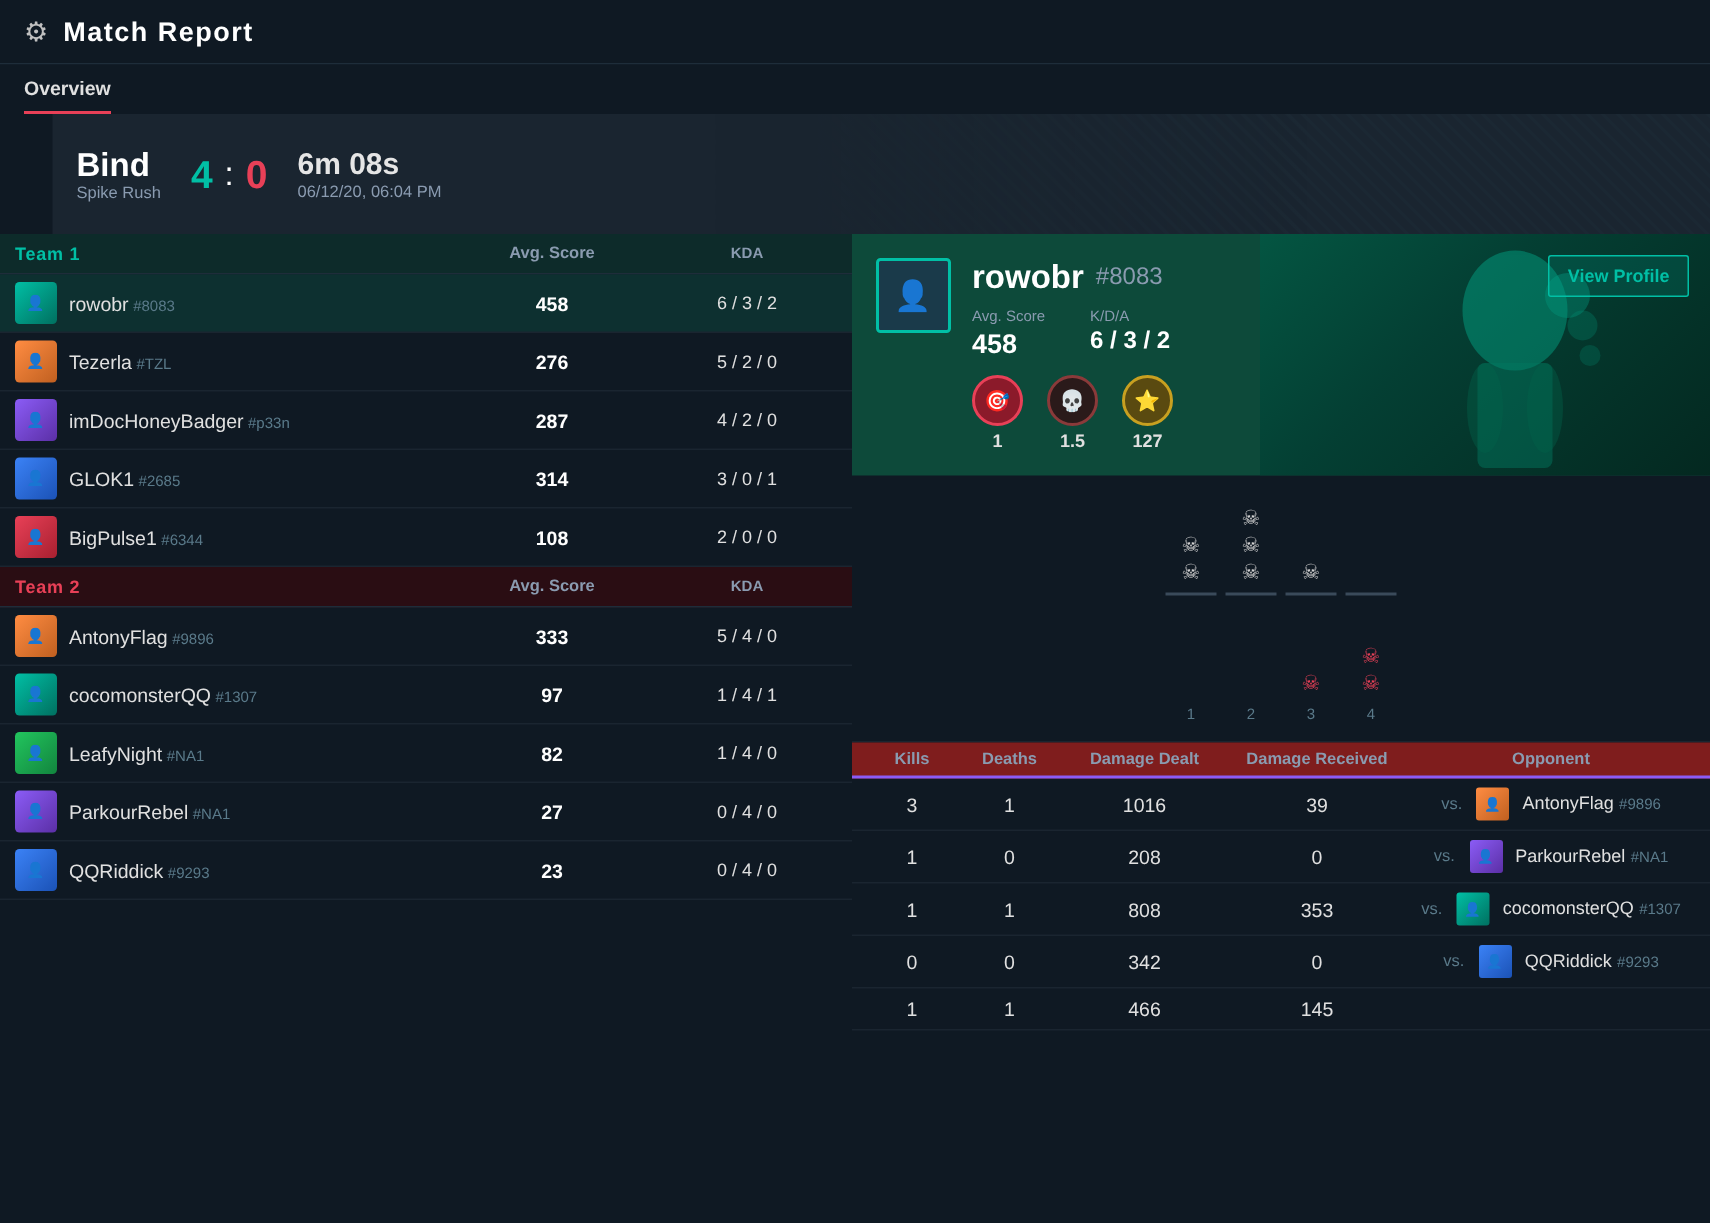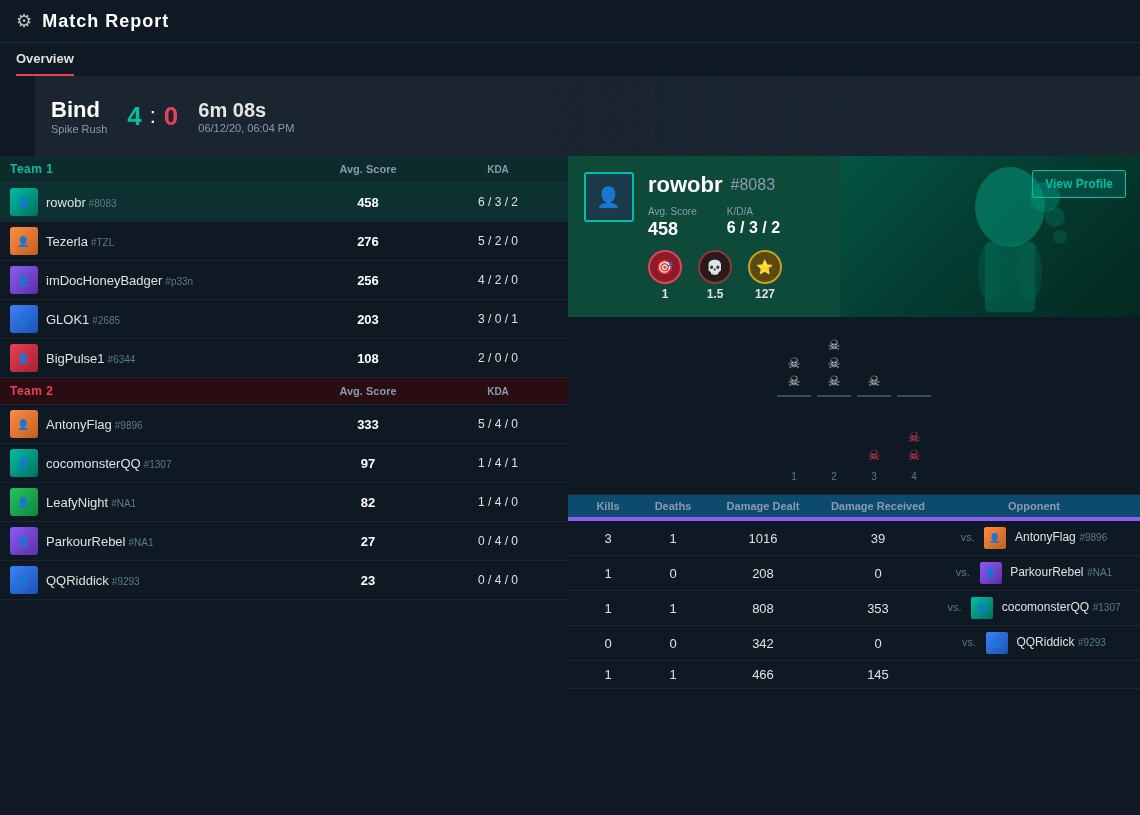--- a/index.html
+++ b/index.html
@@ -366,23 +366,23 @@
       font-size: 10px;
       margin-top: 4px;
     }
 
     
     .stats-table {
       flex: 1;
     }
     .stats-table-header {
       display: flex;
-      background: #0c4a6e;
+      background: #7f1d1d;
       padding: 5px 10px;
-      border-bottom: 4px solid #8b5cf6;
+      border-bottom: 2px solid #8b5cf6;
       align-items: center;
     }
     .stats-col {
       color: #8a9bb0;
       font-size: 11px;
       font-weight: 600;
       text-align: center;
     }
     .col-kills { width: 60px; }
     .col-deaths { width: 70px; }
@@ -486,30 +486,30 @@
     </div>
     <div class="player-score">276</div>
     <div class="player-kda">5 / 2 / 0</div>
   </div>
         <div class="player-row">
     <div class="player-avatar av-purple">👤</div>
     <div class="player-name-block">
       <span class="player-name">imDocHoneyBadger</span>
       <span class="player-tag">#p33n</span>
     </div>
-    <div class="player-score">256</div>
+    <div class="player-score">287</div>
     <div class="player-kda">4 / 2 / 0</div>
   </div>
         <div class="player-row">
     <div class="player-avatar av-blue">👤</div>
     <div class="player-name-block">
       <span class="player-name">GLOK1</span>
       <span class="player-tag">#2685</span>
     </div>
-    <div class="player-score">203</div>
+    <div class="player-score">314</div>
     <div class="player-kda">3 / 0 / 1</div>
   </div>
         <div class="player-row">
     <div class="player-avatar av-red">👤</div>
     <div class="player-name-block">
       <span class="player-name">BigPulse1</span>
       <span class="player-tag">#6344</span>
     </div>
     <div class="player-score">108</div>
     <div class="player-kda">2 / 0 / 0</div>

